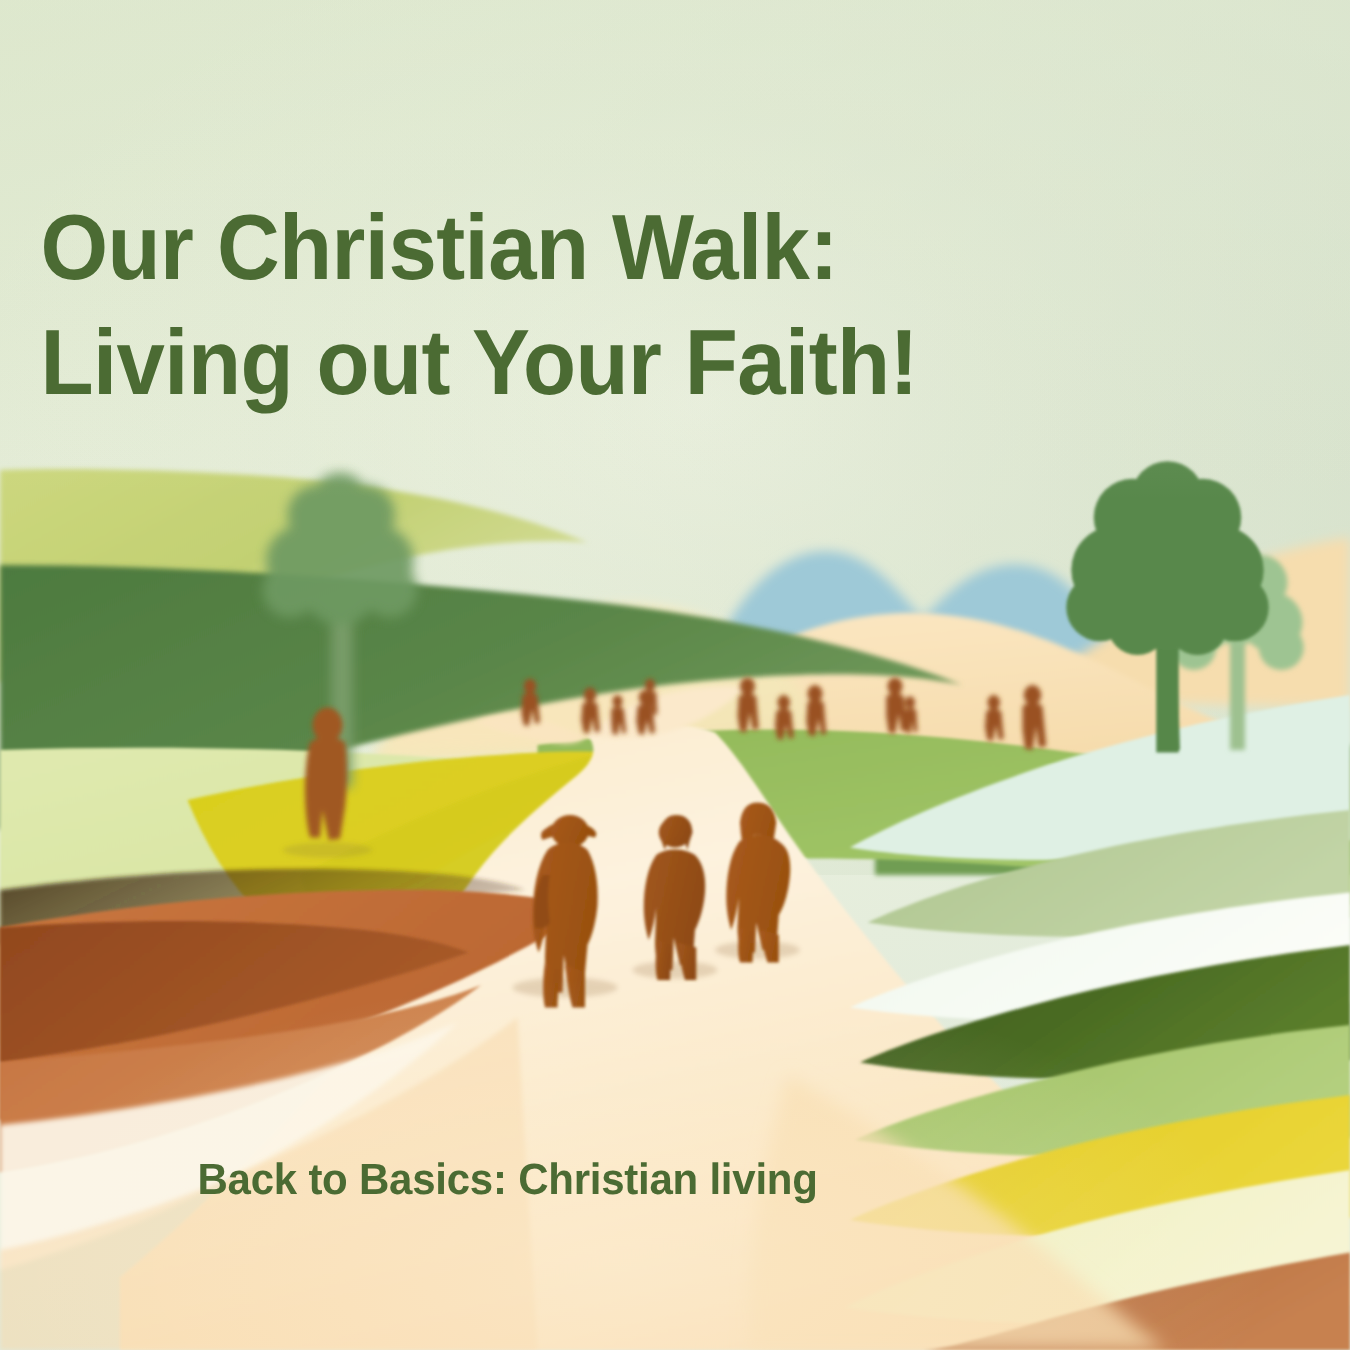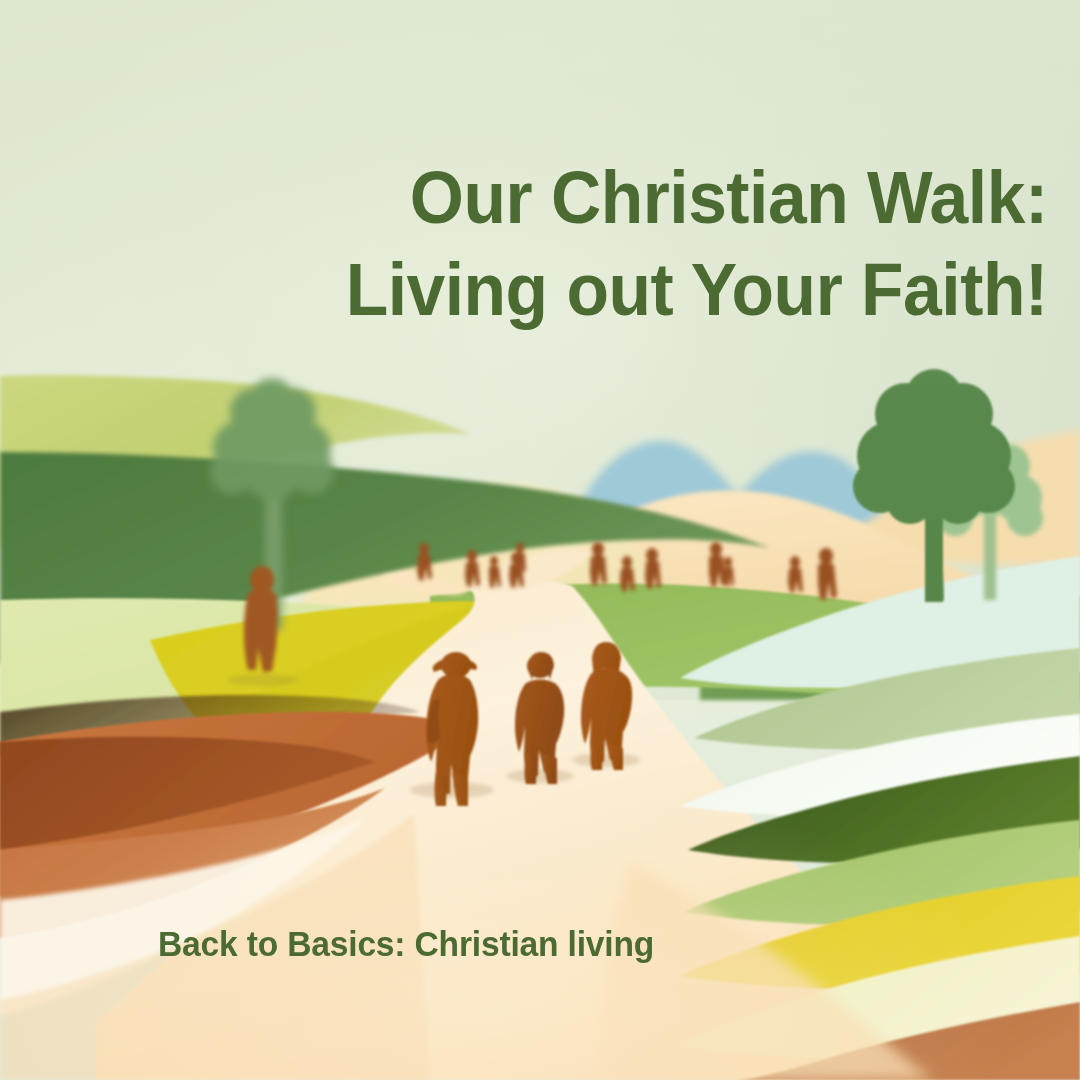--- a/index.html
+++ b/index.html
@@ -12,21 +12,21 @@
   #poster{
     position:relative; width:1080px; height:1080px; overflow:hidden;
     background:#e6eed8;
   }
   .layer{ position:absolute; left:0; top:0; width:1080px; height:1080px; }
   svg.layer{ display:block; }
 
   
   #title-block{
     position:absolute; left:0; top:152px; width:1080px;
-    text-align:right; z-index:60; pointer-events:none;
+    text-align:left; z-index:60; pointer-events:none;
   }
   #title-block .tline{
     display:block;
     font-family:"Liberation Sans", sans-serif;
     font-weight:700;
     font-size:74px;
     line-height:92px;
     letter-spacing:-0.5px;
     color:#4b6b33;
     transform:scaleX(0.94);

